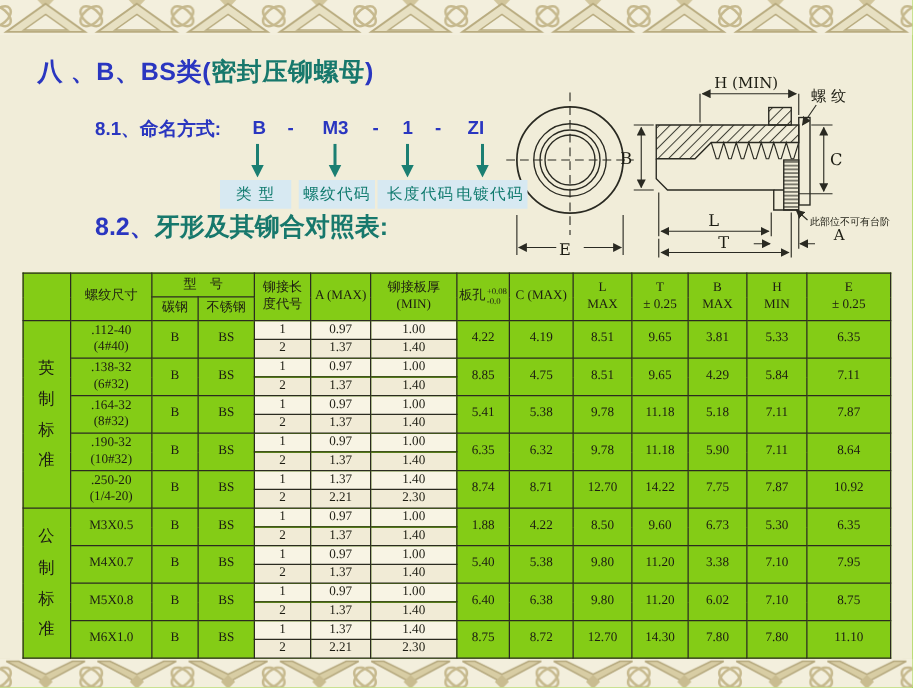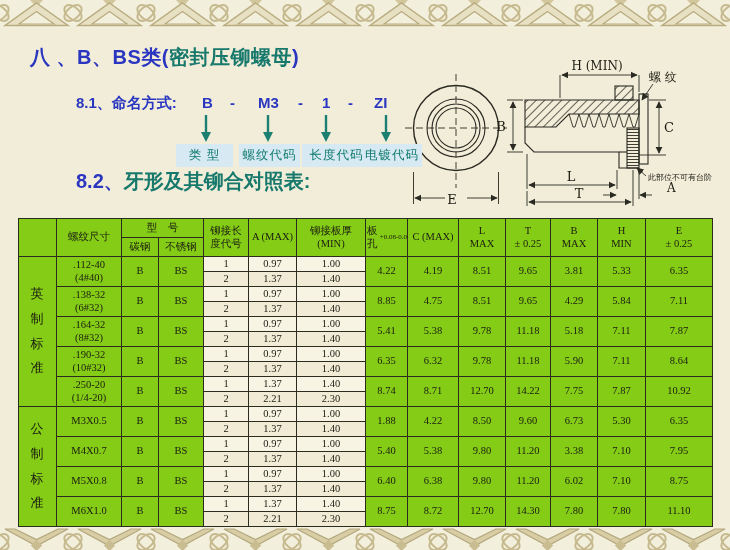--- a/index.html
+++ b/index.html
@@ -47,21 +47,21 @@
         line-height:1.2;white-space:pre-line;overflow:hidden}
   thead tr{height:19px}
   thead th{font-weight:normal;font-size:10.5px}
   tbody tr{height:15px}
   tbody td{font-size:10.5px}
   td.vlabel{font-size:13px;line-height:1.9;letter-spacing:1px}
   td.sub1{background:#f8f4e4}
   td.sub2{background:#f1ebd6}
   .holehead{display:flex;align-items:center;justify-content:center;gap:1px}
   .holehead .hname{font-size:10.5px}
-  .tol{display:flex;align-items:flex-start;font-size:7px;line-height:1.05}
+  .tol{display:flex;flex-direction:column;align-items:flex-start;font-size:7px;line-height:1.05}
 </style>
 </head>
 <body>
 
 <svg class="band band-top" viewBox="0 0 730 28" preserveAspectRatio="none">
   <defs>
     <pattern id="pt" width="73" height="28" patternUnits="userSpaceOnUse">
       <rect width="73" height="28" fill="#f3efdd"></rect>
       <path d="M30,0 L43,0 L36.5,7 Z" fill="#d2c69c"></path>
       <path d="M36.5,3 L68,25.5 L5,25.5 Z" fill="#e7e0c2" stroke="#b9ac80" stroke-width="1.5"></path>

